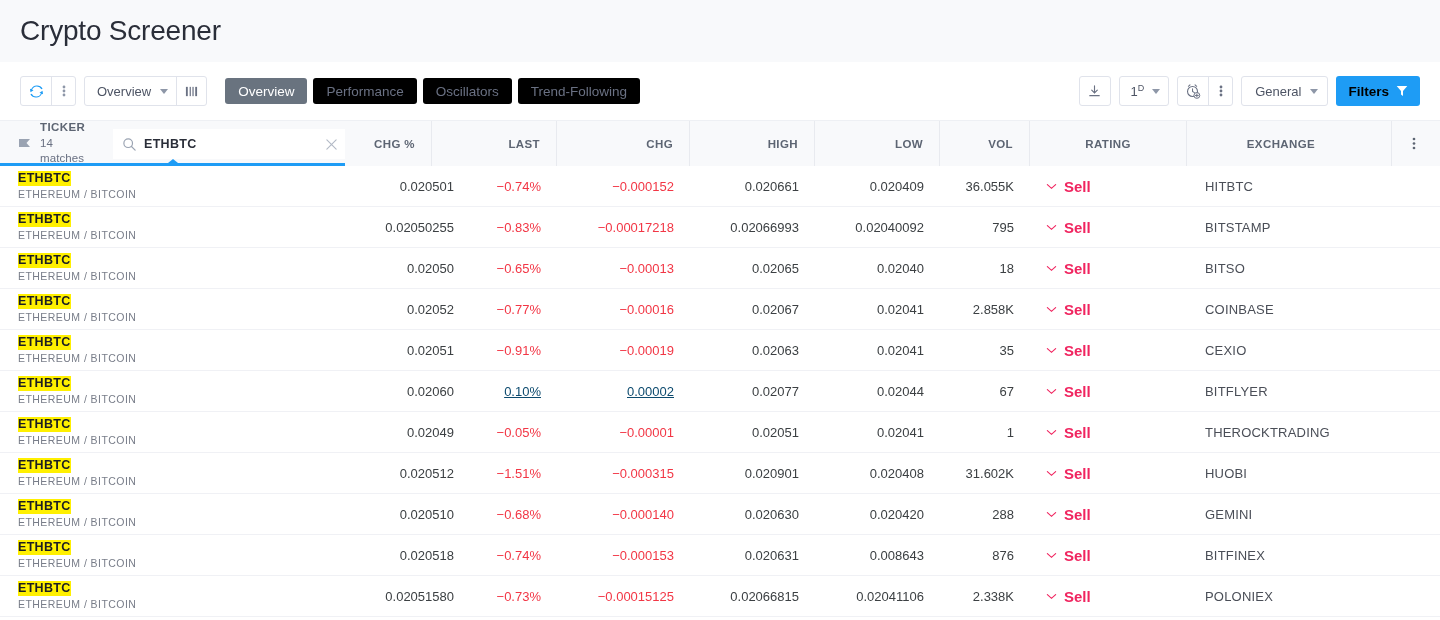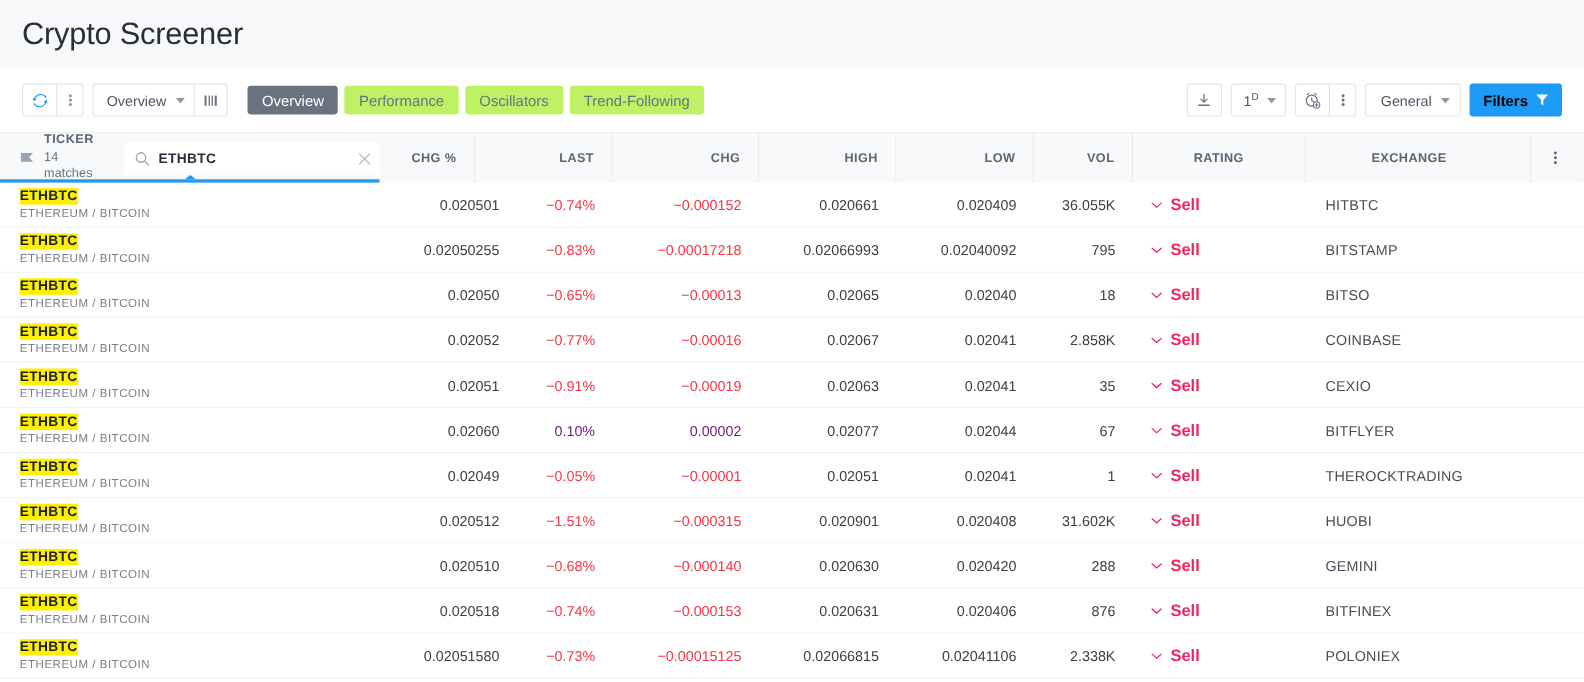--- a/index.html
+++ b/index.html
@@ -77,21 +77,21 @@
   }
   .cols-btn { width: 30px; }
 
   .tabs { display: flex; align-items: center; gap: 6px; margin-left: 10px; }
   .tab {
     height: 26px;
     padding: 0 13px;
     border-radius: 3px;
     font-size: 13.5px;
     display: flex; align-items: center;
-    background: #bef264;
+    background: #000000;
     color: #6a7183;
     cursor: pointer;
     border: none;
     font-family: "Liberation Sans", sans-serif;
   }
   .tab.active { background: #69737f; color: #ffffff; }
 
   .interval-btn {
     padding: 0 8px 0 11px;
     font-size: 13px;
@@ -243,21 +243,21 @@
     background: #fff000;
     letter-spacing: 0.3px;
   }
   .desc {
     font-size: 10.5px;
     color: #787d89;
     letter-spacing: 0.45px;
     margin-top: 2px;
   }
   .neg { color: #f23645; }
-  .pos { color: #701a75; }
+  .pos { color: #0c4a6e; text-decoration: underline; }
   .td-rating {
     justify-content: flex-start;
     padding-left: 16px;
     padding-right: 0;
     gap: 7px;
     color: #f0245f;
     font-size: 15px;
     font-weight: bold;
   }
   .td-exchange {
@@ -605,21 +605,21 @@
       </div>
       <div class="tr">
         <div class="td td-ticker c-ticker">
           <span class="sym">ETHBTC</span>
           <span class="desc">ETHEREUM / BITCOIN</span>
         </div>
         <div class="td c-last">0.020518</div>
         <div class="td c-chgp neg">−0.74%</div>
         <div class="td c-chg neg">−0.000153</div>
         <div class="td c-high">0.020631</div>
-        <div class="td c-low">0.020406</div>
+        <div class="td c-low">0.008643</div>
         <div class="td c-vol">876</div>
         <div class="td td-rating c-rating">
           <svg width="11" height="11" viewBox="0 0 12 12">
             <path d="M1.5 4 6 8 10.5 4" stroke="#f0245f" stroke-width="1.25" fill="none" stroke-linecap="round"></path>
           </svg>
           <span>Sell</span>
         </div>
         <div class="td td-exchange c-exchange">BITFINEX</div>
         <div class="td td-menu"></div>
       </div>

